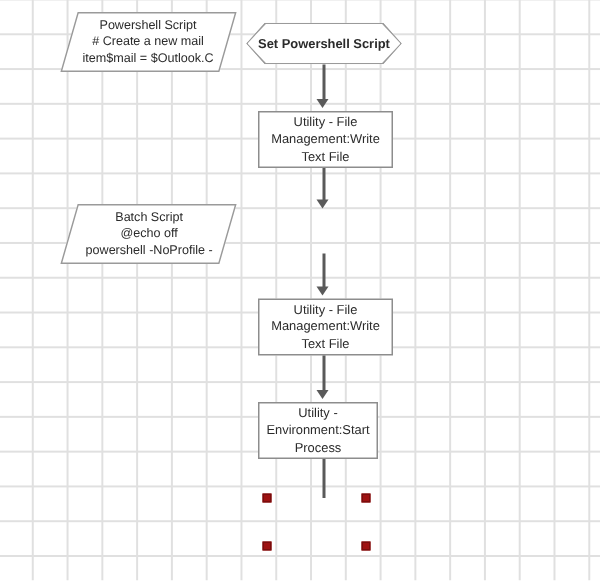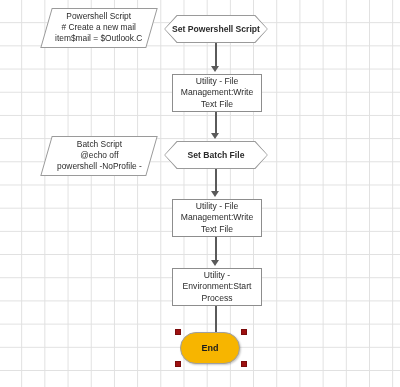--- a/index.html
+++ b/index.html
@@ -133,41 +133,33 @@
     <span class="hex-fill"></span>
     <span class="hex-label">Set Powershell Script</span>
   </div>
 
   <div class="shape process" style="left:172px; top:74px; width:90px; height:38px;">
     <span class="proc-label">Utility - File
 Management:Write
 Text File</span>
   </div>
 
-  <div class="shape hexagon" style="left:164px; top:141px; width:104px; height:28px;">
-    <span class="hex-border"></span>
-    <span class="hex-fill"></span>
-    <span class="hex-label">Set Batch File</span>
-  </div>
 
   <div class="shape process" style="left:172px; top:199px; width:90px; height:38px;">
     <span class="proc-label">Utility - File
 Management:Write
 Text File</span>
   </div>
 
-  <div class="shape process" style="left:172px; top:268px; width:90px; height:38px;">
+  <div class="shape process" style="left:172px; top:268px; width:80px; height:38px;">
     <span class="proc-label">Utility -
 Environment:Start
 Process</span>
   </div>
 
-  <div class="shape terminator" style="left:180px; top:332px; width:60px; height:32px;">
-    <span>End</span>
-  </div>
 
   <div class="connector" style="left:215px; top:43px; height:25px;"></div>
   <div class="arrowhead" style="left:211px; top:66px;"></div>
 
   <div class="connector" style="left:215px; top:112px; height:23px;"></div>
   <div class="arrowhead" style="left:211px; top:133px;"></div>
 
   <div class="connector" style="left:215px; top:169px; height:24px;"></div>
   <div class="arrowhead" style="left:211px; top:191px;"></div>
 

